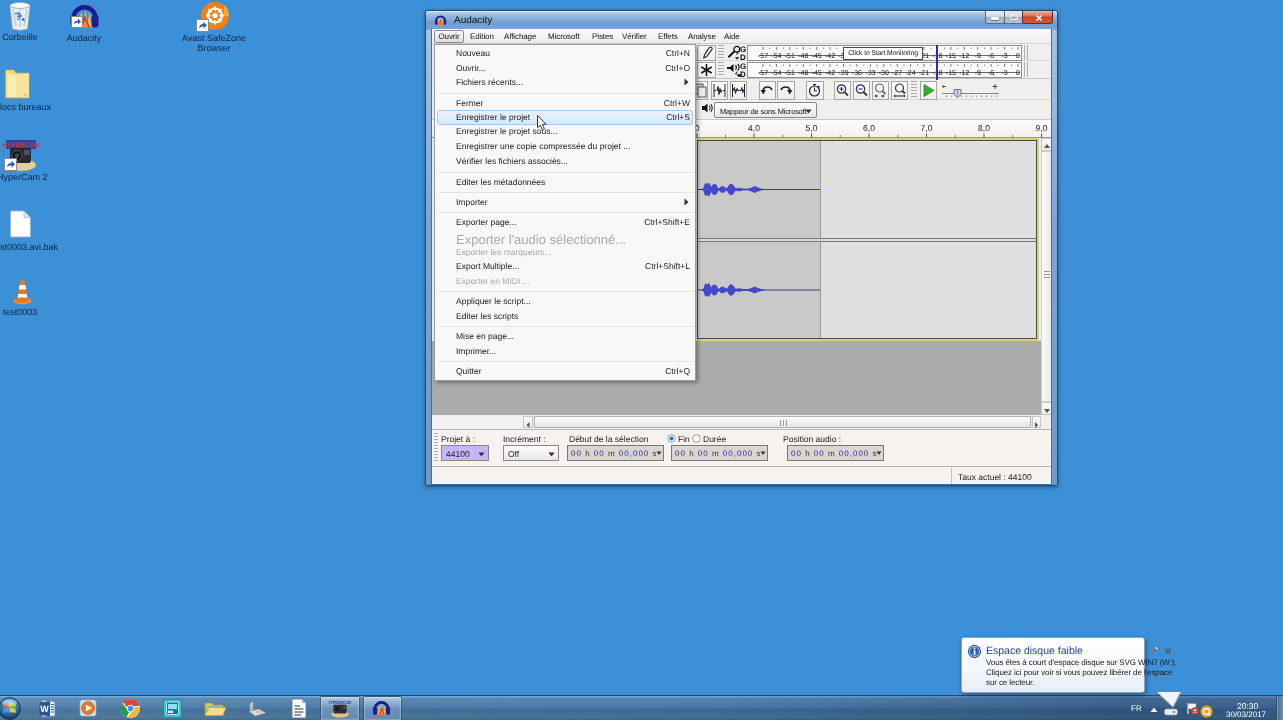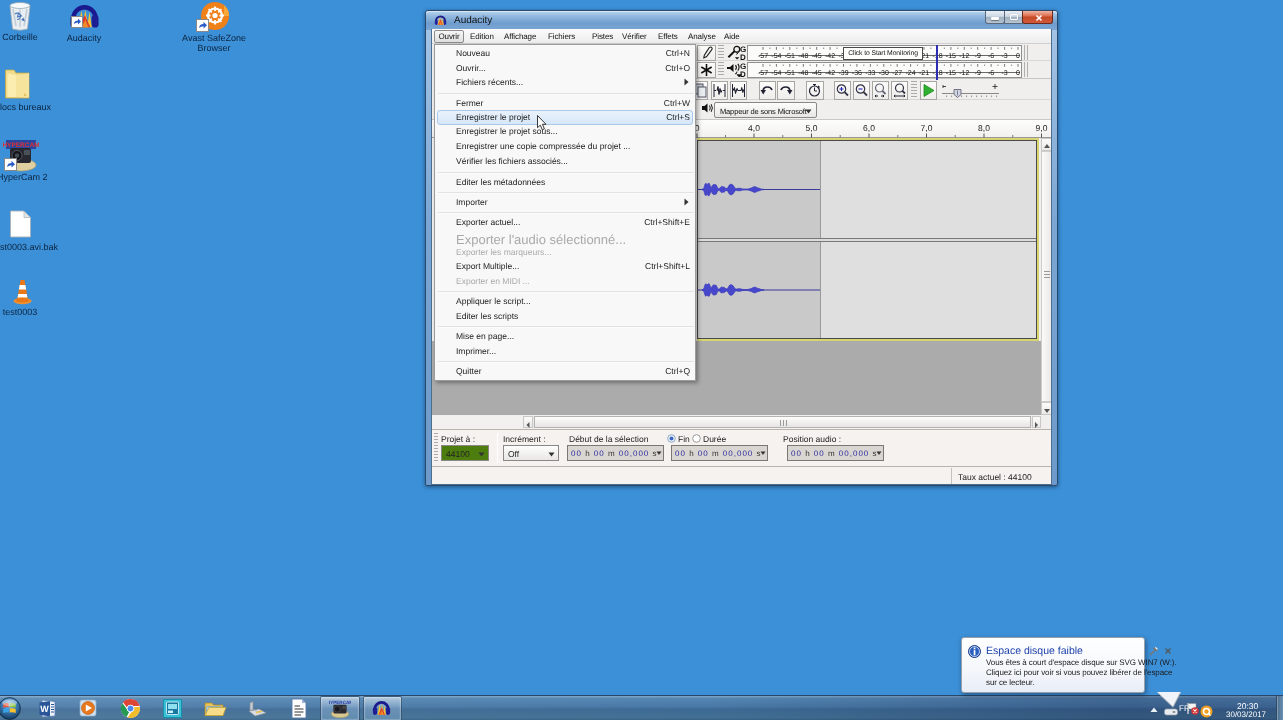--- a/index.html
+++ b/index.html
@@ -107,21 +107,21 @@
         <path d="M1.5 1.5 L6.5 6.5 M6.5 1.5 L1.5 6.5" stroke="#fff" stroke-width="1.6"></path>
       </svg>
   </div>
 
   <div class="abs" id="client" style="left:5px;top:18px;width:621px;height:456px;background:#f0efed;border:1px solid #4e6e90;border-top:none;overflow:hidden;font-family:'Liberation Sans',sans-serif;">
 
     <div class="abs" style="left:0;top:0;width:621px;height:15px;background:linear-gradient(180deg,#fbfbfb,#ededed);border-bottom:1px solid #d0d0d0;font-size:8px;letter-spacing:-0.1px;color:#111;">
       <div class="abs" style="left:2px;top:1px;width:30px;height:13px;border:1px solid #8c8c8c;border-radius:2px;background:linear-gradient(180deg,#f6f6f6,#dedede);text-align:center;line-height:12px;">Ouvrir</div>
       <span class="abs" style="left:38px;top:3px;">Edition</span>
       <span class="abs" style="left:72px;top:3px;">Affichage</span>
-      <span class="abs" style="left:116px;top:3px;">Fichiers</span>
+      <span class="abs" style="left:116px;top:3px;">Microsoft</span>
       <span class="abs" style="left:160px;top:3px;">Pistes</span>
       <span class="abs" style="left:190px;top:3px;">Vérifier</span>
       <span class="abs" style="left:226px;top:3px;">Effets</span>
       <span class="abs" style="left:256px;top:3px;">Analyse</span>
       <span class="abs" style="left:292px;top:3px;">Aide</span>
     </div>
 
     <div class="abs" id="tbzone" style="left:0;top:15px;width:621px;height:75px;background:#f0efed;">
         <div class="abs" style="left:258px;top:0;width:363px;height:17px;border-bottom:1px solid #d8d7d5;"></div>
         <div class="abs" style="left:258px;top:17px;width:363px;height:18px;border-bottom:1px solid #c6c5c3;"></div>
@@ -446,21 +446,21 @@
         <div class="abs" style="left:102px;top:1px;width:497px;height:12px;background:linear-gradient(180deg,#fdfdfc,#e6e4e2);border:1px solid #b5b3b1;">
           <div class="abs" style="left:245px;top:3px;width:1px;height:6px;background:#999;"></div>
           <div class="abs" style="left:248px;top:3px;width:1px;height:6px;background:#999;"></div>
           <div class="abs" style="left:251px;top:3px;width:1px;height:6px;background:#999;"></div>
         </div>
       </div>
 
     <div class="abs" id="selbar" style="left:0;top:400px;width:621px;height:37px;background:#f5f2ef;border-top:1px solid #b8b4b0;">
         <div class="abs" style="left:2px;top:3px;width:4px;height:30px;background:repeating-linear-gradient(180deg,#aaa 0,#aaa 1px,transparent 1px,transparent 3px);"></div>
         <span class="abs" style="left:9px;top:4px;font-size:8.5px;color:#222;">Projet à :</span>
-        <div class="abs" style="left:9px;top:15px;width:48px;height:16px;background:#4d7c0f;border:1px solid #8a8886;">
+        <div class="abs" style="left:9px;top:15px;width:48px;height:16px;background:#c4b5fd;border:1px solid #8a8886;">
           <span class="abs" style="left:4px;top:3px;font-size:8.5px;color:#222;">44100</span>
           <svg class="abs" style="right:3px;top:6px;" width="7" height="5" viewBox="0 0 7 5">
             <path d="M0.5 0.5 L6.5 0.5 L3.5 4.5 Z" fill="#333"></path>
           </svg>
         </div>
         <div class="abs" style="left:65px;top:3px;width:1px;height:30px;background:#c8c5c2;border-right:1px solid #fff;"></div>
         <span class="abs" style="left:71px;top:4px;font-size:8.5px;color:#222;">Incrément :</span>
         <div class="abs" style="left:71px;top:15px;width:56px;height:16px;background:linear-gradient(180deg,#fefefe,#e8e7e5);border:1px solid #8a8886;">
           <span class="abs" style="left:4px;top:3px;font-size:8.5px;color:#222;">Off</span>
           <svg class="abs" style="right:3px;top:6px;" width="7" height="5" viewBox="0 0 7 5">
@@ -520,21 +520,21 @@
     <span class="abs" style="left:21px;top:66.6px;font-size:8.5px;color:#1b1b1b;white-space:nowrap;">Enregistrer le projet</span>
     <span class="abs" style="right:5px;top:66.6px;font-size:8.5px;color:#1b1b1b;">Ctrl+S</span>
     <span class="abs" style="left:21px;top:81.2px;font-size:8.5px;color:#1b1b1b;white-space:nowrap;">Enregistrer le projet sous...</span>
     <span class="abs" style="left:21px;top:96.3px;font-size:8.5px;color:#1b1b1b;white-space:nowrap;">Enregistrer une copie compressée du projet ...</span>
     <span class="abs" style="left:21px;top:111.4px;font-size:8.5px;color:#1b1b1b;white-space:nowrap;">Vérifier les fichiers associés...</span>
     <span class="abs" style="left:21px;top:131.8px;font-size:8.5px;color:#1b1b1b;white-space:nowrap;">Editer les métadonnées</span>
     <span class="abs" style="left:21px;top:152.2px;font-size:8.5px;color:#1b1b1b;white-space:nowrap;">Importer</span>
     <svg class="abs" style="right:6px;top:153px;" width="5" height="8" viewBox="0 0 5 8">
       <path d="M0.5 0.5 L4.5 4 L0.5 7.5 Z" fill="#333"></path>
     </svg>
-    <span class="abs" style="left:21px;top:172.1px;font-size:8.5px;color:#1b1b1b;white-space:nowrap;">Exporter actuel...</span>
+    <span class="abs" style="left:21px;top:172.1px;font-size:8.5px;color:#1b1b1b;white-space:nowrap;">Exporter page...</span>
     <span class="abs" style="right:5px;top:172.1px;font-size:8.5px;color:#1b1b1b;">Ctrl+Shift+E</span>
     <span class="abs" style="left:21px;top:186.7px;font-size:13px;color:#a9a9a9;white-space:nowrap;">Exporter l'audio sélectionné...</span>
     <span class="abs" style="left:21px;top:201.8px;font-size:8.5px;color:#a9a9a9;white-space:nowrap;">Exporter les marqueurs...</span>
     <span class="abs" style="left:21px;top:216.4px;font-size:8.5px;color:#1b1b1b;white-space:nowrap;">Export Multiple...</span>
     <span class="abs" style="right:5px;top:216.4px;font-size:8.5px;color:#1b1b1b;">Ctrl+Shift+L</span>
     <span class="abs" style="left:21px;top:230.9px;font-size:8.5px;color:#a9a9a9;white-space:nowrap;">Exporter en MIDI ...</span>
     <span class="abs" style="left:21px;top:251.4px;font-size:8.5px;color:#1b1b1b;white-space:nowrap;">Appliquer le script...</span>
     <span class="abs" style="left:21px;top:266.0px;font-size:8.5px;color:#1b1b1b;white-space:nowrap;">Editer les scripts</span>
     <span class="abs" style="left:21px;top:286.4px;font-size:8.5px;color:#1b1b1b;white-space:nowrap;">Mise en page...</span>
     <span class="abs" style="left:21px;top:301.0px;font-size:8.5px;color:#1b1b1b;white-space:nowrap;">Imprimer...</span>
@@ -650,21 +650,21 @@
     </svg>
     <div class="abs" style="left:363px;top:0px;width:39px;height:25px;background:linear-gradient(180deg,rgba(255,255,255,0.55),rgba(190,215,240,0.35) 45%,rgba(130,175,215,0.38));border:1px solid rgba(40,70,100,0.75);box-shadow:inset 0 0 2px rgba(255,255,255,0.9);border-radius:2px;"></div>
     <div class="abs" style="left:372px;top:2px;"><svg width="19" height="19" viewBox="0 0 32 32">
         <path d="M4.5 19 A11.5 11.5 0 0 1 27.5 19" fill="none" stroke="#1a1a8e" stroke-width="4.6"></path>
         <rect x="1.5" y="15.5" width="7.2" height="13" rx="3.5" fill="#1d1d94"></rect>
         <rect x="23.3" y="15.5" width="7.2" height="13" rx="3.5" fill="#1d1d94"></rect>
         <path d="M9.5 28 L12.8 11 L15 23 L16.8 10 L19.3 24 L21.2 12 L23.5 28 Z" fill="#f5c232"></path>
         <path d="M11 28 L16.3 15.5 L22 28 Z" fill="#de3b28"></path>
         <path d="M13 28 L16.8 20.5 L20.2 28 Z" fill="#f08a28"></path>
       </svg></div>
-    <span class="abs" style="left:1131px;top:7.5px;font-size:8px;color:#fff;margin-left:48px;">FR</span>
+    <span class="abs" style="left:1131px;top:7.5px;font-size:8px;color:#fff;">FR</span>
     <svg class="abs" style="left:1149px;top:11px;" width="10" height="6" viewBox="0 0 10 6">
       <path d="M5 0.5 L8.5 5 L1.5 5 Z" fill="#e8f0f8"></path>
     </svg>
     <svg class="abs" style="left:1164px;top:12px;" width="14" height="8" viewBox="0 0 14 8">
       <rect x="0.5" y="1" width="13" height="6" rx="2" fill="#e8ecf0" stroke="#98a0a8" stroke-width="0.7"></rect>
       <rect x="8.5" y="3" width="3" height="2" rx="1" fill="#889098"></rect>
     </svg>
     <svg class="abs" style="left:1186px;top:6px;" width="13" height="13" viewBox="0 0 13 13">
       <path d="M2 1 L2 12" stroke="#e8e8e8" stroke-width="1.2"></path>
       <path d="M2 1.5 L10 1.5 L10 7 L2 7 Z" fill="#f4f4f4" stroke="#888" stroke-width="0.5"></path>

